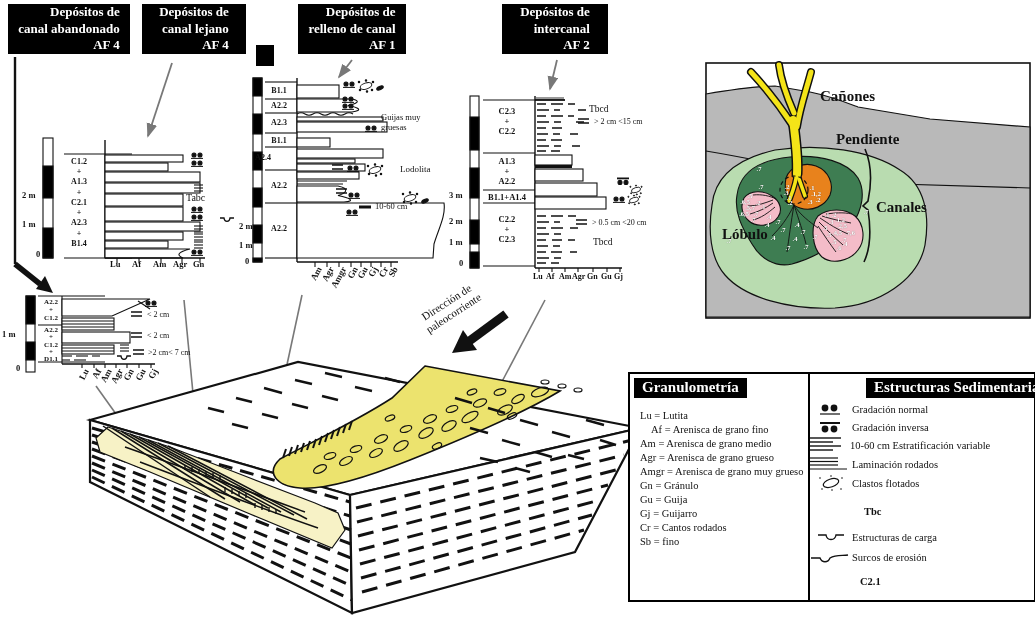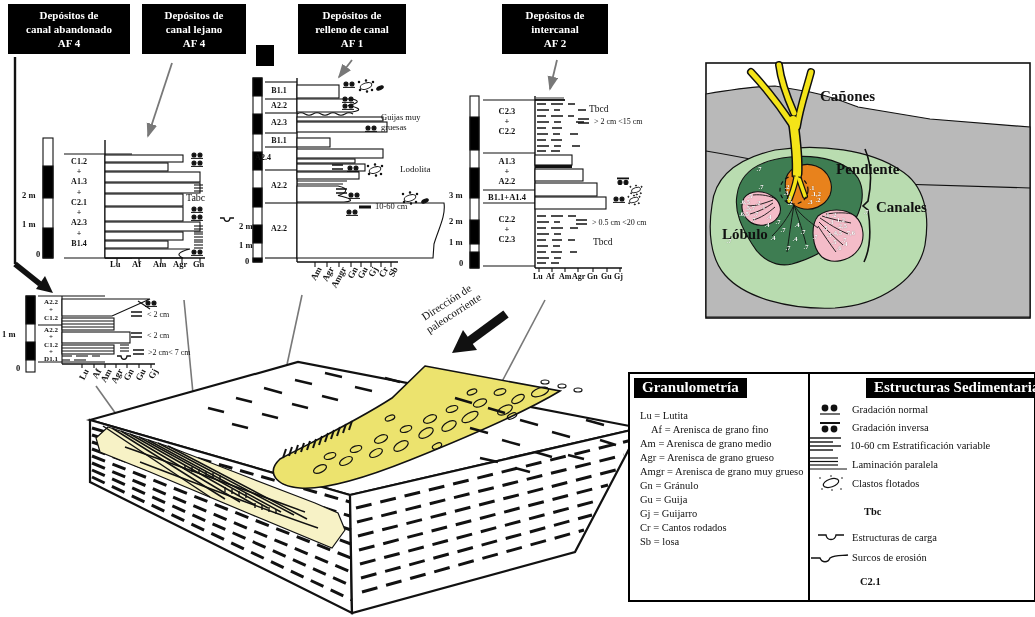--- a/index.html
+++ b/index.html
@@ -1,21 +1,21 @@
 <!DOCTYPE html>
 <html><head>
 <meta charset="utf-8">
 <style>
   html,body{margin:0;padding:0;background:#fff;}
   #page{position:relative;width:1035px;height:617px;overflow:hidden;background:#fff;
         font-family:"Liberation Serif","DejaVu Serif",serif;color:#111;}
   #art{position:absolute;left:0;top:0;z-index:1;}
   .txt{position:absolute;z-index:3;line-height:1.15;}
   .pre{white-space:pre-line;}
-  .hdr{background:#000;color:#fff;font-weight:bold;font-size:11px;text-align:center;
+  .hdr{background:#000;color:#fff;font-weight:bold;font-size:13px;text-align:right;
        display:flex;align-items:center;justify-content:center;line-height:1.3;z-index:3;position:absolute;}
   .facies{font-weight:bold;font-size:8px;text-align:center;line-height:1.2;}
   .scale-num{font-weight:bold;font-size:8.5px;}
   .ann{font-size:8px;}
   .ax{font-weight:bold;font-size:8.5px;}
   .rlab{position:absolute;z-index:3;font-weight:bold;font-size:9px;white-space:nowrap;
         transform:rotate(-62deg);transform-origin:100% 0;}
   .fanlab{position:absolute;z-index:4;font-weight:bold;font-size:15px;}
   .fm{position:absolute;z-index:5;color:#fff;font-weight:bold;font-size:6.5px;
       transform:translate(-50%,-50%);text-shadow:0 0 1px rgba(0,0,0,.55);white-space:nowrap;}
@@ -574,21 +574,21 @@
 <span class="txt ax" style="left:559px;top:272px;font-size:8px;">Am</span>
 <span class="txt ax" style="left:572px;top:272px;font-size:8px;">Agr</span>
 <span class="txt ax" style="left:587px;top:272px;font-size:8px;">Gn</span>
 <span class="txt ax" style="left:601px;top:272px;font-size:8px;">Gu</span>
 <span class="txt ax" style="left:614px;top:272px;font-size:8px;">Gj</span>
 
 <div class="txt pre" style="left:400px;top:295px;width:100px;text-align:center;font-size:11px;transform:rotate(-33deg);">Dirección de
 paleocorriente</div>
 
 <div class="fanlab" style="left:820px;top:88px;">Cañones</div>
-<div class="fanlab" style="left:836px;top:131px;margin-top:30px;">Pendiente</div>
+<div class="fanlab" style="left:836px;top:131px;">Pendiente</div>
 <div class="fanlab" style="left:876px;top:199px;">Canales</div>
 <div class="fanlab" style="left:722px;top:226px;">Lóbulo</div>
 <div id="fan-markers">
       <span class="fm" style="left: 759px; top: 168px;">.7</span>
       <span class="fm" style="left: 761px; top: 186px;">.7</span>
       <span class="fm" style="left: 787px; top: 186px;">.2</span>
       <span class="fm" style="left: 786px; top: 192px;">.3</span>
       <span class="fm" style="left: 789px; top: 197px;">.1</span>
       <span class="fm" style="left: 790px; top: 202px;">.2</span>
       <span class="fm" style="left: 812px; top: 187px;">.1</span>
@@ -635,21 +635,21 @@
   <div class="lgtitle" style="left:4px;top:4px;">Granulometría</div>
   <div class="lgrow" style="left:10px;top:36px;">Lu = Lutita</div>
   <div class="lgrow" style="left:10px;top:50px;margin-left:11px;">Af = Arenisca de grano fino</div>
   <div class="lgrow" style="left:10px;top:64px;">Am = Arenisca de grano medio</div>
   <div class="lgrow" style="left:10px;top:78px;">Agr = Arenisca de grano grueso</div>
   <div class="lgrow" style="left:10px;top:92px;">Amgr = Arenisca de grano muy grueso</div>
   <div class="lgrow" style="left:10px;top:106px;">Gn = Gránulo</div>
   <div class="lgrow" style="left:10px;top:120px;">Gu = Guija</div>
   <div class="lgrow" style="left:10px;top:134px;">Gj = Guijarro</div>
   <div class="lgrow" style="left:10px;top:148px;">Cr = Cantos rodados</div>
-  <div class="lgrow" style="left:10px;top:162px;">Sb = losa</div>
+  <div class="lgrow" style="left:10px;top:162px;">Sb = fino</div>
 </div>
 
 <div class="lgbox" style="left:808px;top:372px;width:224px;height:226px;">
   <div class="lgtitle" style="left:8px;top:4px;margin-left:48px;">Estructuras Sedimentarias</div>
   <span class="lic" style="left:8px;top:28px;">
     <svg width="26" height="15">
           <circle cx="7" cy="6" r="3.4" fill="#111"></circle>
           <circle cx="16" cy="6" r="3.4" fill="#111"></circle>
           <line x1="2" y1="12" x2="22" y2="12" stroke="#111" stroke-width="1.2"></line>
         </svg>
@@ -673,21 +673,21 @@
   </span>
   <div class="lgrow" style="left:40px;top:66px;">10-60 cm  Estratificación variable</div>
   <span class="lic" style="left:0px;top:82px;">
     <svg width="40" height="15">
           <line x1="0" y1="2" x2="28" y2="2" stroke="#111" stroke-width="1.2"></line>
           <line x1="0" y1="5.5" x2="28" y2="5.5" stroke="#111" stroke-width="1.2"></line>
           <line x1="0" y1="9" x2="28" y2="9" stroke="#111" stroke-width="1.2"></line>
           <line x1="0" y1="13" x2="37" y2="13" stroke="#111" stroke-width="1"></line>
         </svg>
   </span>
-  <div class="lgrow" style="left:42px;top:85px;">Laminación paralela</div>
+  <div class="lgrow" style="left:42px;top:85px;">Laminación rodados</div>
   <span class="lic" style="left:6px;top:100px;">
     <svg width="32" height="18">
           <g transform="translate(15,9)">
             <ellipse rx="8" ry="4" fill="none" stroke="#111" stroke-width="1.2" transform="rotate(-18)"></ellipse>
             <circle cx="-11" cy="-5" r=".8" fill="#111"></circle>
             <circle cx="11" cy="-5" r=".8" fill="#111"></circle>
             <circle cx="-9" cy="6" r=".8" fill="#111"></circle>
             <circle cx="10" cy="6" r=".8" fill="#111"></circle>
             <circle cx="0" cy="-7" r=".8" fill="#111"></circle>
             <circle cx="1" cy="7" r=".8" fill="#111"></circle>

